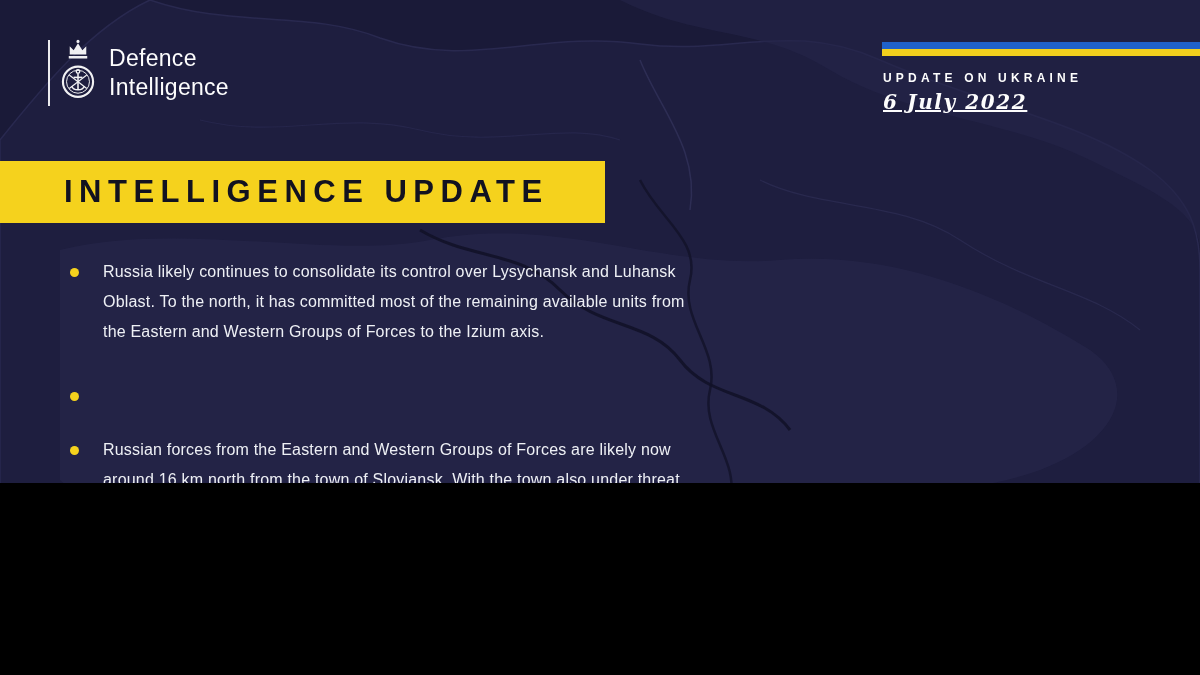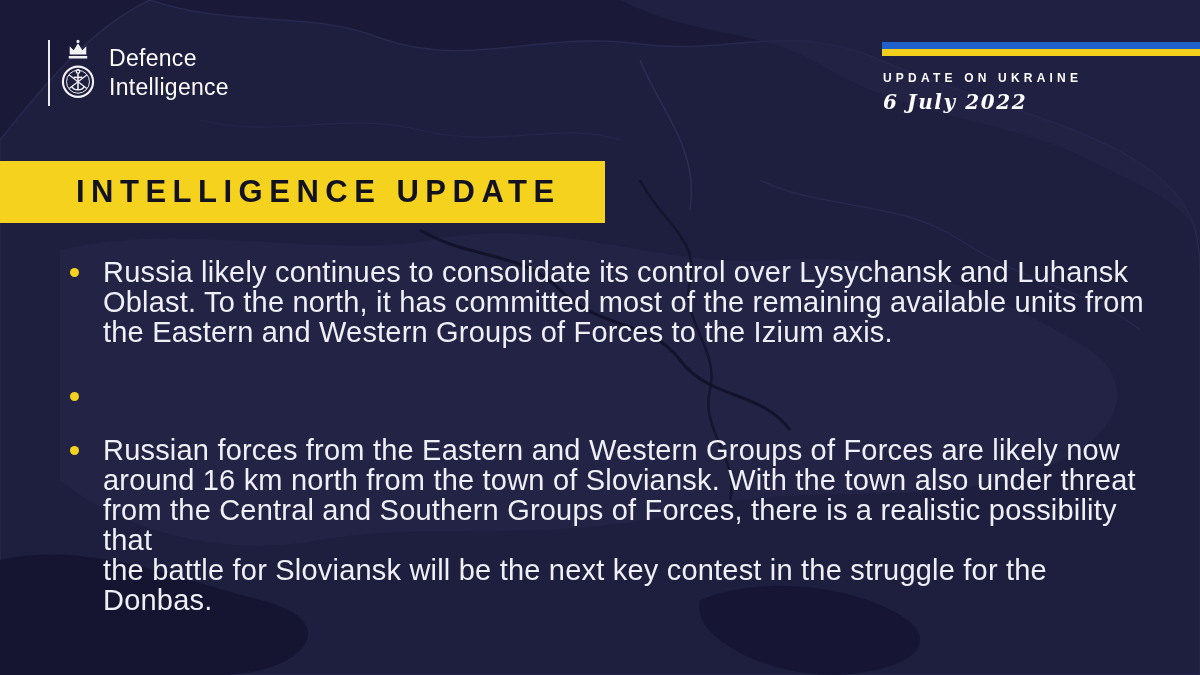--- a/index.html
+++ b/index.html
@@ -1,17 +1,17 @@
 <!DOCTYPE html>
 <html><head>
 <meta charset="utf-8">
 <style>
   html,body{margin:0;padding:0;background:#000;}
   .stage{
-    position:relative;width:1200px;height:675px;overflow:hidden;
+    position:relative;width:1200px;height:483px;overflow:hidden;
     background:#1a1a38;font-family:"Liberation Sans",sans-serif;
     -webkit-font-smoothing:antialiased;
   }
   .map-bg{position:absolute;left:0;top:0;width:1200px;height:675px;pointer-events:none;}
 
   
   .logo{position:absolute;left:48px;top:38px;display:flex;align-items:center;}
   .logo-bar{width:2px;height:66px;background:#fdfdfd;opacity:.92;flex:none;}
   .crest{width:42px;height:70px;margin-left:7px;flex:none;}
   .logo-text{margin-left:10px;color:#fdfdfd;font-size:23px;line-height:29px;letter-spacing:.3px;}
@@ -21,39 +21,39 @@
   .flag{position:absolute;left:882px;top:42px;width:318px;height:14px;font-size:0;}
   .flag-blue{height:7px;background:#2061c9;}
   .flag-yellow{height:7px;background:#f2cf1d;}
   .update-label{
     position:absolute;left:883px;top:71px;color:#fdfdfd;
     font-size:12px;font-weight:700;letter-spacing:4.2px;white-space:nowrap;
   }
   .date{
     position:absolute;left:883px;top:90px;color:#fdfdfd;
     font-family:"DejaVu Serif","Liberation Serif",serif;font-style:italic;font-weight:600;
-    font-size:20px;letter-spacing:1.6px;white-space:nowrap;
+    font-size:20px;letter-spacing:1.6px;white-space:nowrap;text-decoration:underline;
   }
 
   
   .banner{
     position:absolute;left:0;top:161px;width:605px;height:62px;background:#f5d21d;
     display:flex;align-items:center;padding-left:64px;box-sizing:border-box;
   }
   .banner h1{
-    margin:12px;font-size:31px;font-weight:700;letter-spacing:6.5px;
+    margin:0;font-size:31px;font-weight:700;letter-spacing:6.5px;
     color:#121220;white-space:nowrap;
   }
 
   
   .bullets{position:absolute;left:70px;top:257px;width:1085px;}
   .bullet{display:flex;margin-bottom:34px;}
   .dot{width:9px;height:9px;border-radius:50%;background:#f5d21d;margin-top:11px;flex:none;}
   .bullet-text{
-    margin:0 0 0 24px;font-size:29px;line-height:30px;color:#eef0f5;
+    margin:0 0 0 24px;font-size:16px;line-height:30px;color:#eef0f5;
     letter-spacing:.2px;white-space:pre-line;
   }
 </style>
 </head>
 <body>
 
 <div class="stage">
 
   <svg class="map-bg" viewBox="0 0 1200 675" xmlns="http://www.w3.org/2000/svg" aria-hidden="true">
     <rect width="1200" height="675" fill="#1a1a38"></rect>

